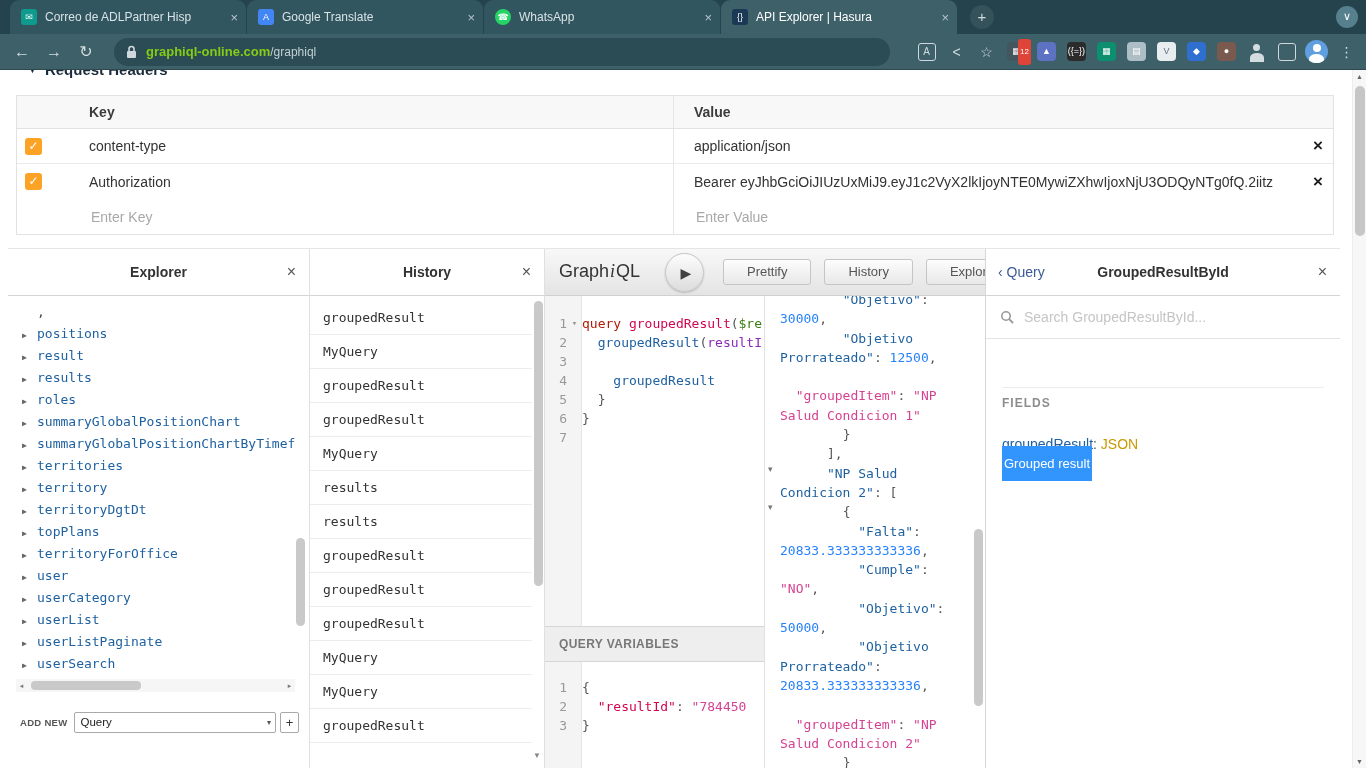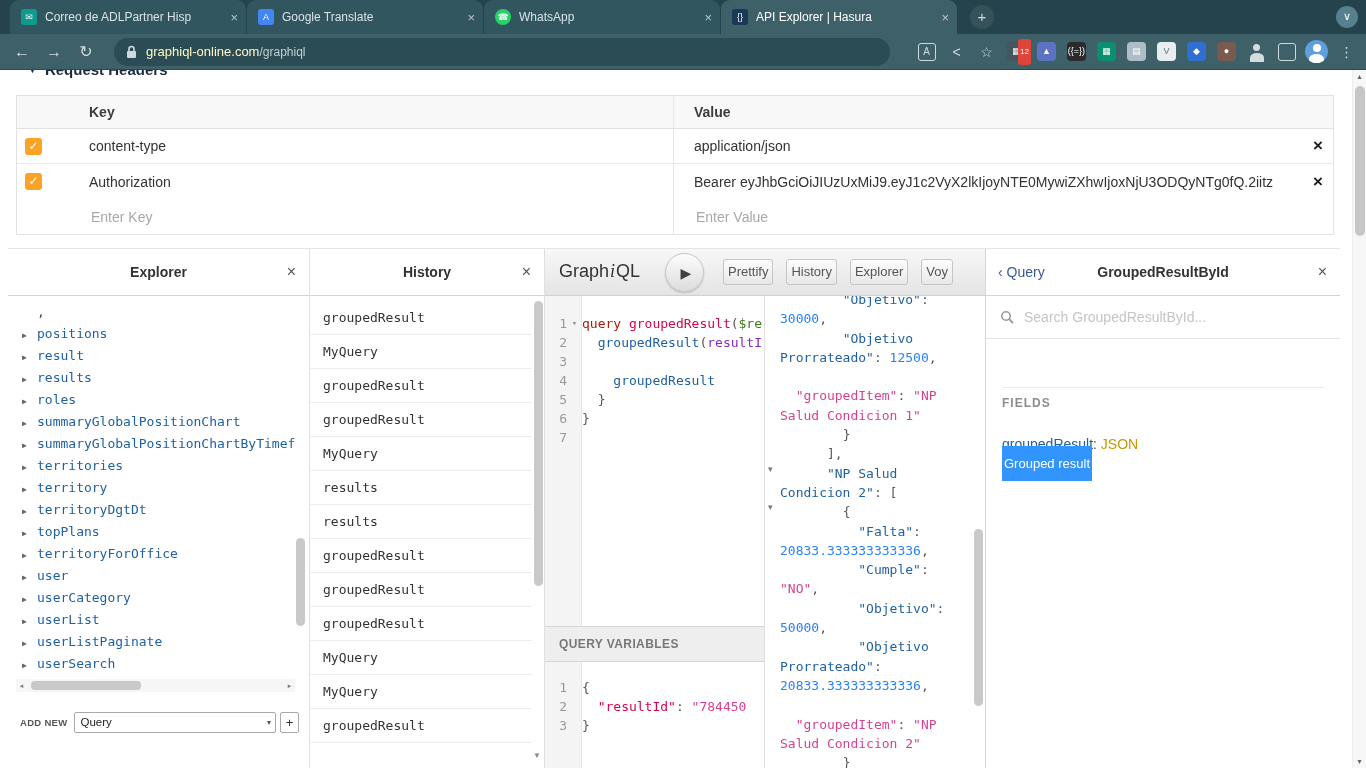--- a/index.html
+++ b/index.html
@@ -24,21 +24,21 @@
   .tabsearch{position:absolute;right:8px;top:6px;width:22px;height:22px;border-radius:50%;
     background:#56808d;color:#fff;text-align:center;line-height:20px;font-size:11px;}
 
   .toolbar{position:absolute;left:0;top:34px;width:100%;height:36px;background:#3d6069;z-index:5;
     display:flex;align-items:center;border-bottom:1px solid rgba(0,0,0,.25);}
   .navic{width:32px;text-align:center;color:#d3dde0;font-size:16px;flex:none;}
   .navic:first-child{margin-left:6px;}
   .addrbar{flex:none;width:776px;height:28px;margin-left:12px;border-radius:14px;background:#2c4c55;
     display:flex;align-items:center;padding:0 12px;}
   .lock-svg{margin-right:9px;flex:none;}
-  .url-host{color:#fef9c3;font-size:13px;}
+  .url-host{color:#84cc16;font-size:13px;font-weight:bold;}
   .url-path{color:#c2cfd3;font-size:12px;}
   .actions{display:flex;align-items:center;margin-left:8px;flex:1;justify-content:flex-end;
     padding-right:6px;gap:3px;}
   .act{position:relative;width:27px;height:27px;display:flex;align-items:center;justify-content:center;}
   .act-text{color:#d3dde0;font-size:14px;}
   .act-box{width:19px;height:19px;border-radius:4px;color:#fff;font-size:9px;line-height:19px;
     text-align:center;display:block;overflow:hidden;white-space:nowrap;}
   .act-obox{width:18px;height:18px;border:1.5px solid #cfd8dc;border-radius:3px;color:#cfd8dc;
     font-size:10px;line-height:15px;text-align:center;}
   .act-badge{position:absolute;bottom:0;right:-1px;background:#e04438;color:#fff;font-size:8px;
@@ -132,21 +132,21 @@
 
   .gql-topbar{position:absolute;left:537px;top:0;width:440px;height:47px;
     background:linear-gradient(#f8f8f8,#e4e4e4);border-bottom:1px solid #d0d0d0;overflow:hidden;z-index:3;}
   .logo{position:absolute;left:14px;top:0;line-height:45px;font-size:18px;color:#333;font-weight:500;}
   .logo-i{font-family:"Liberation Serif",serif;font-style:italic;margin:0 1px;}
   .exec{position:absolute;left:120px;top:4px;width:39px;height:39px;border-radius:50%;
     background:linear-gradient(#fdfdfd,#dcdcdc);border:1px solid #c6c6c6;box-shadow:0 1px 2px rgba(0,0,0,.2);
     text-align:center;line-height:37px;cursor:pointer;}
   .exec-tri{color:#404040;font-size:14px;margin-left:3px;}
   .gql-buttons{position:absolute;left:178px;top:10px;display:flex;gap:13px;}
-  .gql-btn{height:26px;line-height:24px;padding:0 4px;border:1px solid #c5c5c5;border-radius:3px;
+  .gql-btn{height:26px;line-height:24px;padding:0 23px;border:1px solid #c5c5c5;border-radius:3px;
     background:linear-gradient(#fdfdfd,#e8e8e8);color:#555;font-size:13px;white-space:nowrap;cursor:pointer;}
 
   .doc{left:977px;width:355px;border-left:1px solid #d6d6d6;}
   .doc-back{position:absolute;left:12px;top:0;color:#3B5998;font-weight:normal;font-size:14px;cursor:pointer;line-height:46px;}
   .doc-search{position:absolute;left:0;top:47px;width:100%;height:43px;border-bottom:1px solid #e3e3e3;
     display:flex;align-items:center;padding-left:14px;}
   .doc-search input{border:none;outline:none;flex:1;font-size:14px;color:#333;margin-left:8px;
     font-family:"Liberation Sans",sans-serif;background:transparent;}
   .doc-search input::placeholder{color:#c5c5c5;}
   .doc-desc{position:absolute;left:16px;top:104px;right:16px;font-size:14px;color:#333;}

